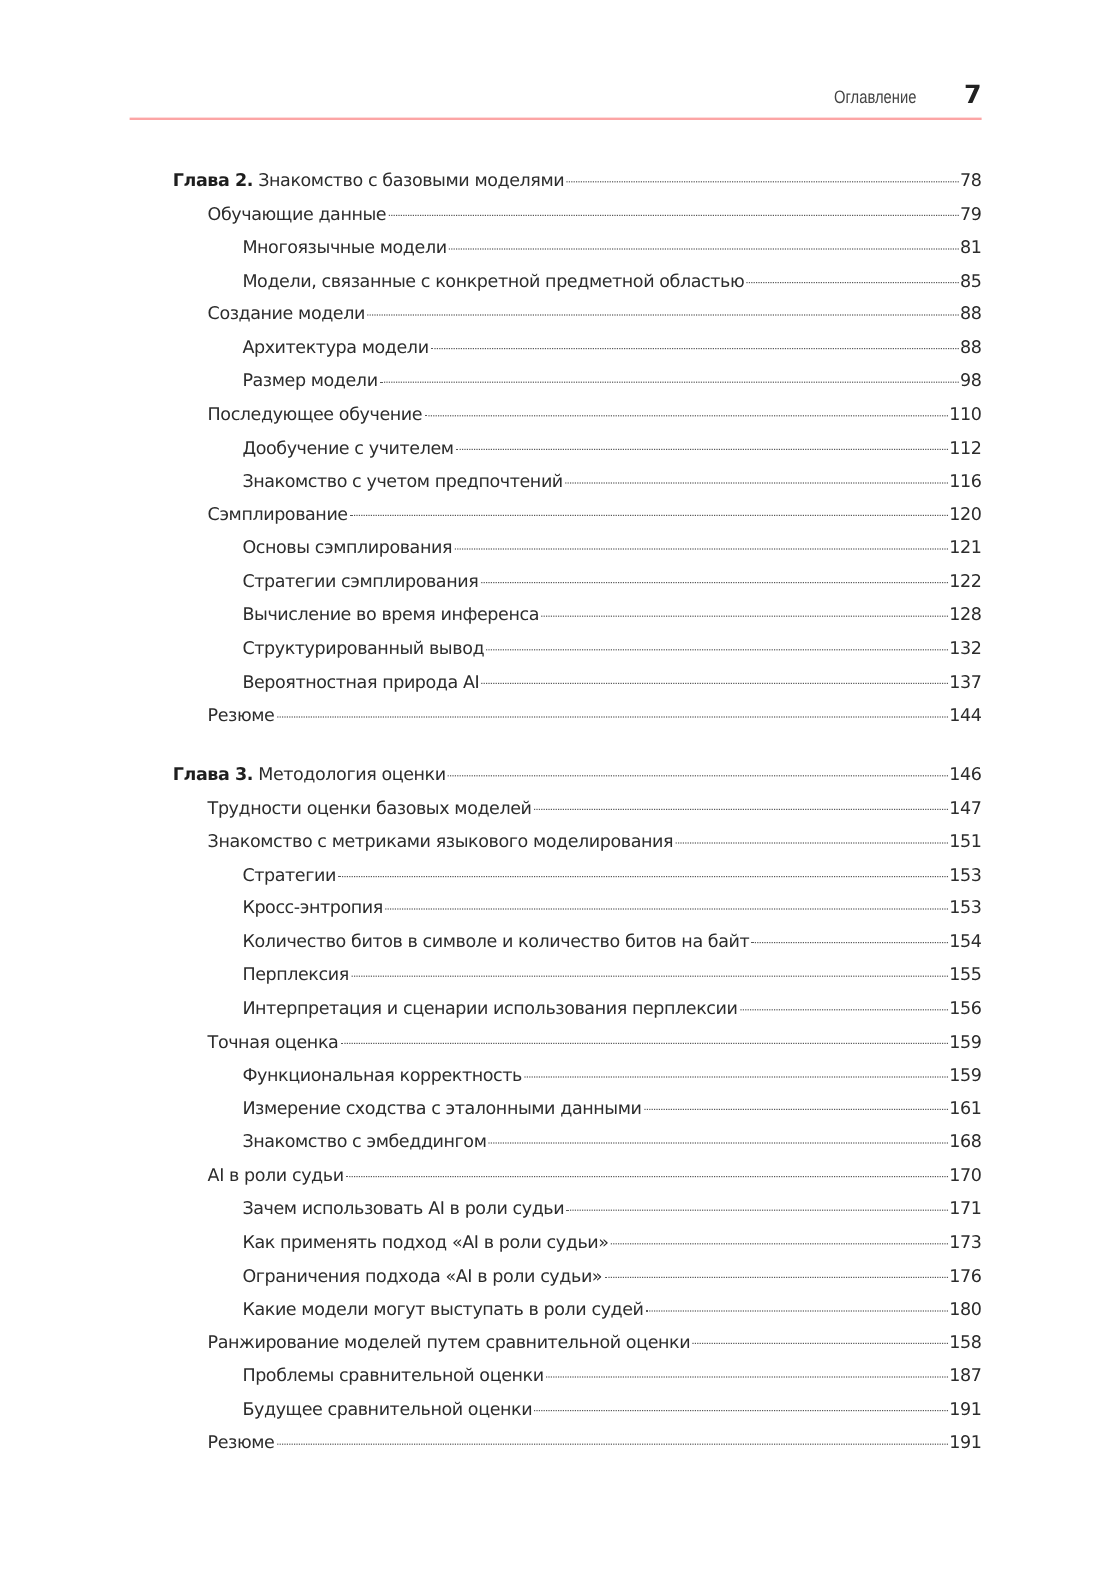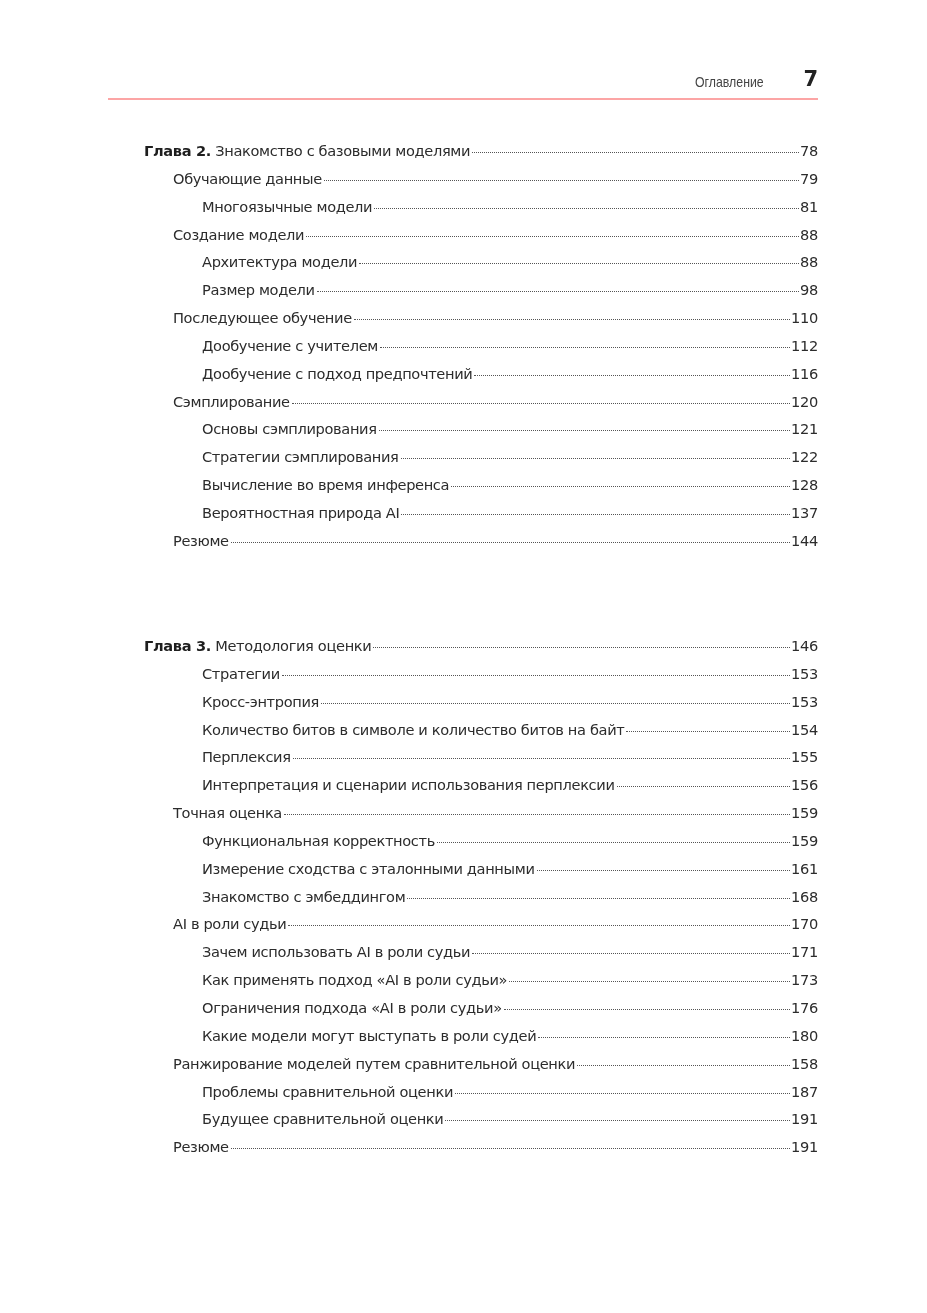--- a/index.html
+++ b/index.html
@@ -105,20 +105,25 @@
   <li class="toc-row lvl1">
       <span class="toc-title">Обучающие данные</span>
       <span class="toc-leader"></span>
       <span class="toc-page">79</span>
     </li>
   <li class="toc-row lvl2">
       <span class="toc-title">Многоязычные модели</span>
       <span class="toc-leader"></span>
       <span class="toc-page">81</span>
     </li>
+  <li class="toc-row lvl2">
+      <span class="toc-title">Модели, связанные с конкретной предметной областью</span>
+      <span class="toc-leader"></span>
+      <span class="toc-page">85</span>
+    </li>
   <li class="toc-row lvl1">
       <span class="toc-title">Создание модели</span>
       <span class="toc-leader"></span>
       <span class="toc-page">88</span>
     </li>
   <li class="toc-row lvl2">
       <span class="toc-title">Архитектура модели</span>
       <span class="toc-leader"></span>
       <span class="toc-page">88</span>
     </li>
@@ -131,21 +136,21 @@
       <span class="toc-title">Последующее обучение</span>
       <span class="toc-leader"></span>
       <span class="toc-page">110</span>
     </li>
   <li class="toc-row lvl2">
       <span class="toc-title">Дообучение с учителем</span>
       <span class="toc-leader"></span>
       <span class="toc-page">112</span>
     </li>
   <li class="toc-row lvl2">
-      <span class="toc-title">Дообучение с подход предпочтений</span>
+      <span class="toc-title">Знакомство с учетом предпочтений</span>
       <span class="toc-leader"></span>
       <span class="toc-page">116</span>
     </li>
   <li class="toc-row lvl1">
       <span class="toc-title">Сэмплирование</span>
       <span class="toc-leader"></span>
       <span class="toc-page">120</span>
     </li>
   <li class="toc-row lvl2">
       <span class="toc-title">Основы сэмплирования</span>
@@ -154,39 +159,54 @@
     </li>
   <li class="toc-row lvl2">
       <span class="toc-title">Стратегии сэмплирования</span>
       <span class="toc-leader"></span>
       <span class="toc-page">122</span>
     </li>
   <li class="toc-row lvl2">
       <span class="toc-title">Вычисление во время инференса</span>
       <span class="toc-leader"></span>
       <span class="toc-page">128</span>
+    </li>
+  <li class="toc-row lvl2">
+      <span class="toc-title">Структурированный вывод</span>
+      <span class="toc-leader"></span>
+      <span class="toc-page">132</span>
     </li>
   <li class="toc-row lvl2">
       <span class="toc-title">Вероятностная природа AI</span>
       <span class="toc-leader"></span>
       <span class="toc-page">137</span>
     </li>
   <li class="toc-row lvl1">
       <span class="toc-title">Резюме</span>
       <span class="toc-leader"></span>
       <span class="toc-page">144</span>
     </li>
 </ul>
 
 <ul class="toc toc-ch3">
   <li class="toc-row lvl0">
     <span class="toc-title"><span class="label">Глава 3.</span><span> Методология оценки</span></span>
     <span class="toc-leader"></span>
     <span class="toc-page">146</span>
   </li>
+  <li class="toc-row lvl1">
+      <span class="toc-title">Трудности оценки базовых моделей</span>
+      <span class="toc-leader"></span>
+      <span class="toc-page">147</span>
+    </li>
+  <li class="toc-row lvl1">
+      <span class="toc-title">Знакомство с метриками языкового моделирования</span>
+      <span class="toc-leader"></span>
+      <span class="toc-page">151</span>
+    </li>
   <li class="toc-row lvl2">
       <span class="toc-title">Стратегии</span>
       <span class="toc-leader"></span>
       <span class="toc-page">153</span>
     </li>
   <li class="toc-row lvl2">
       <span class="toc-title">Кросс-энтропия</span>
       <span class="toc-leader"></span>
       <span class="toc-page">153</span>
     </li>

